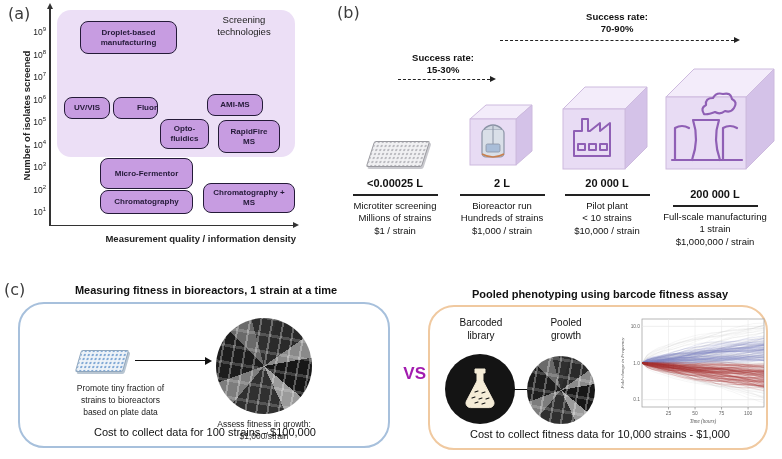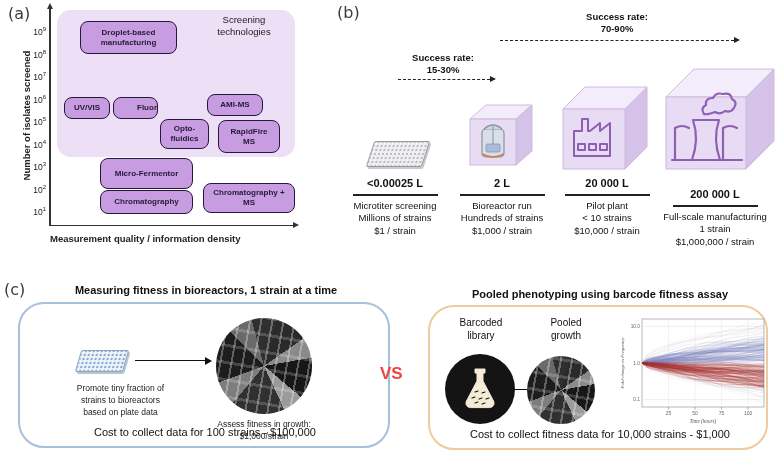--- a/index.html
+++ b/index.html
@@ -13,21 +13,21 @@
   #region-a-label{left:198px;top:14px;width:92px;text-align:center;font-size:9.5px;line-height:12px;color:#222;}
   .axis-line{background:#333;}
   #yaxis{left:49px;top:8px;width:1.6px;height:218px;}
   #xaxis{left:49px;top:224.5px;width:246px;height:1.6px;}
   .arr-up{left:46.5px;top:3px;width:0;height:0;border-left:3.5px solid transparent;border-right:3.5px solid transparent;border-bottom:6px solid #333;}
   .arr-right-ax{left:293px;top:222px;width:0;height:0;border-top:3.5px solid transparent;border-bottom:3.5px solid transparent;border-left:6px solid #333;}
   .tick{position:absolute;width:28px;left:18px;text-align:right;font-size:8.5px;color:#222;}
   .tick sup{font-size:6px;}
   #ylab-a{left:-44px;top:110px;width:140px;transform:rotate(-90deg);transform-origin:center;
     text-align:center;font-weight:bold;font-size:9.5px;color:#222;}
-  #xlab-a{left:50px;top:233px;width:246px;text-align:left;font-weight:bold;font-size:9.5px;color:#222;}
+  #xlab-a{left:50px;top:233px;width:246px;text-align:right;font-weight:bold;font-size:9.5px;color:#222;}
   .tech-box{position:absolute;background:#c79ce1;border:1.6px solid #241a38;border-radius:8px;
     display:flex;align-items:center;justify-content:center;text-align:center;
     font-weight:bold;font-size:8px;line-height:10px;color:#241a38;white-space:pre-line;box-sizing:border-box;}
   
   #panel-b{left:330px;top:0;width:452px;height:270px;}
   .sr-text{position:absolute;text-align:center;font-weight:bold;font-size:9.5px;line-height:11.5px;color:#111;}
   .dash-arrow{position:absolute;border-top:1.6px dashed #222;}
   .dash-head{position:absolute;width:0;height:0;border-top:3.5px solid transparent;border-bottom:3.5px solid transparent;border-left:6px solid #222;}
   .stage-label{position:absolute;text-align:center;}
   .vol{font-weight:bold;font-size:11px;color:#111;}
@@ -39,21 +39,21 @@
     transform:skewX(-18deg);box-shadow:2px 2px 0 #c9c9ce;}
   .plate-blue{width:46px;height:20px;background:#eef3f8;border:1px solid #8fa6bd;
     background-image:radial-gradient(#5b8fc9 0.9px,transparent 1px);background-size:4px 4px;background-position:2px 2px;
     transform:skewX(-16deg);box-shadow:2px 2px 0 #b9c6d2;}
   
   #panel-c{left:0;top:280px;width:782px;height:179px;}
   .c-title{position:absolute;text-align:center;font-weight:bold;font-size:11px;color:#111;}
   .big-box{position:absolute;background:#fff;border-radius:26px;box-sizing:border-box;}
   #box-left{left:18px;top:22px;width:372px;height:146px;border:2px solid #a7c0dc;}
   #box-right{left:428px;top:25px;width:340px;height:145px;border:2px solid #f0c9a0;}
-  #vs{left:380px;top:84px;width:46px;text-align:left;font-weight:800;font-size:17px;color:#ef4444;}
+  #vs{left:380px;top:84px;width:46px;text-align:right;font-weight:800;font-size:17px;color:#a21caf;}
   .solid-arrow{position:absolute;border-top:1.6px solid #111;}
   .solid-head{position:absolute;width:0;height:0;border-top:4px solid transparent;border-bottom:4px solid transparent;border-left:7px solid #111;}
   .photo{position:absolute;border-radius:50%;
     background:
       repeating-linear-gradient(100deg, rgba(255,255,255,.30) 0 2px, rgba(0,0,0,0) 2px 11px),
       repeating-linear-gradient(10deg, rgba(255,255,255,.18) 0 3px, rgba(0,0,0,0) 3px 17px),
       conic-gradient(from 15deg,#2a2a2a 0 40deg,#8a8a8a 40deg 65deg,#171717 65deg 115deg,#9b9b9b 115deg 140deg,#303030 140deg 205deg,#7d7d7d 205deg 235deg,#1d1d1d 235deg 300deg,#6a6a6a 300deg 330deg,#2f2f2f 330deg 360deg);}
   .small-note{position:absolute;text-align:center;font-size:8.5px;line-height:12px;color:#222;}
   .cost{position:absolute;text-align:center;font-size:11px;color:#111;}
   .circle-black{position:absolute;border-radius:50%;background:#141414;display:flex;align-items:center;justify-content:center;}

